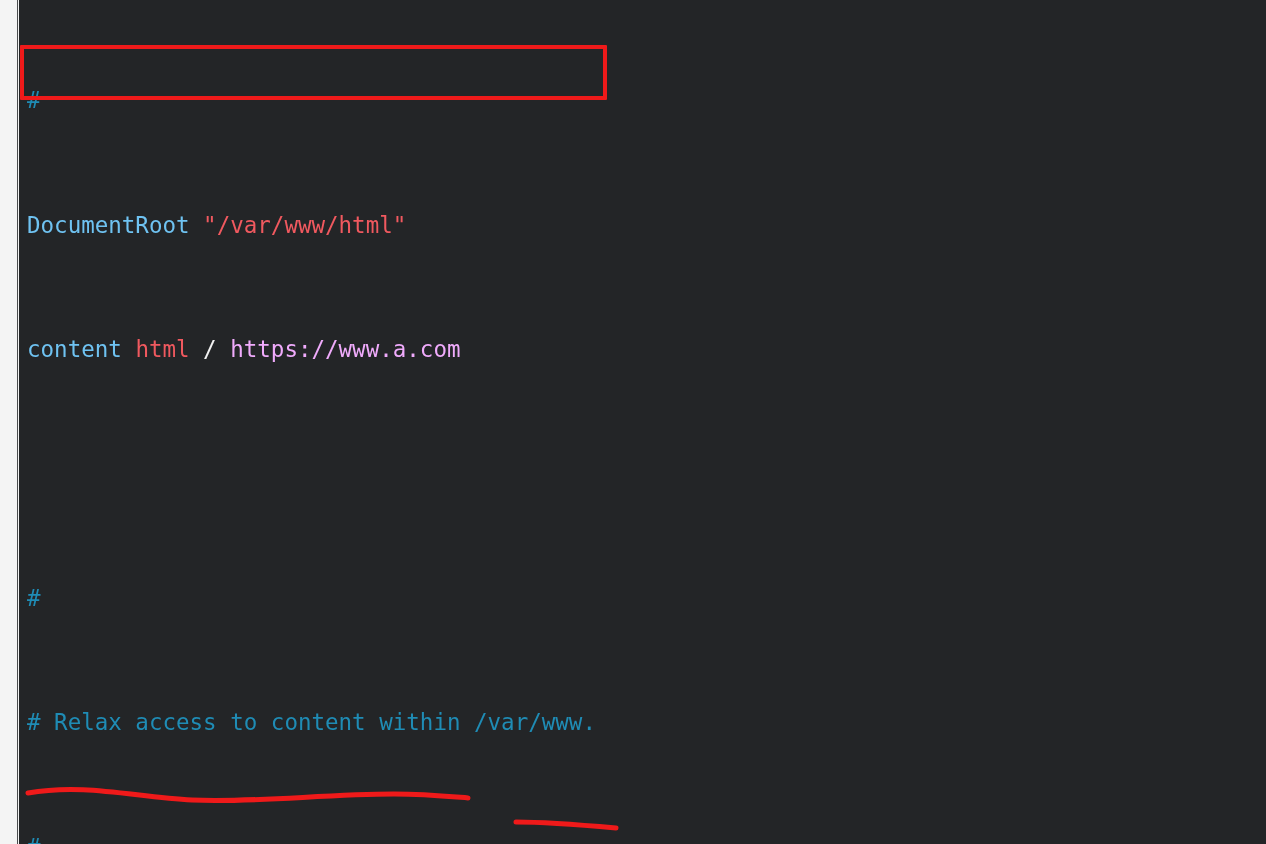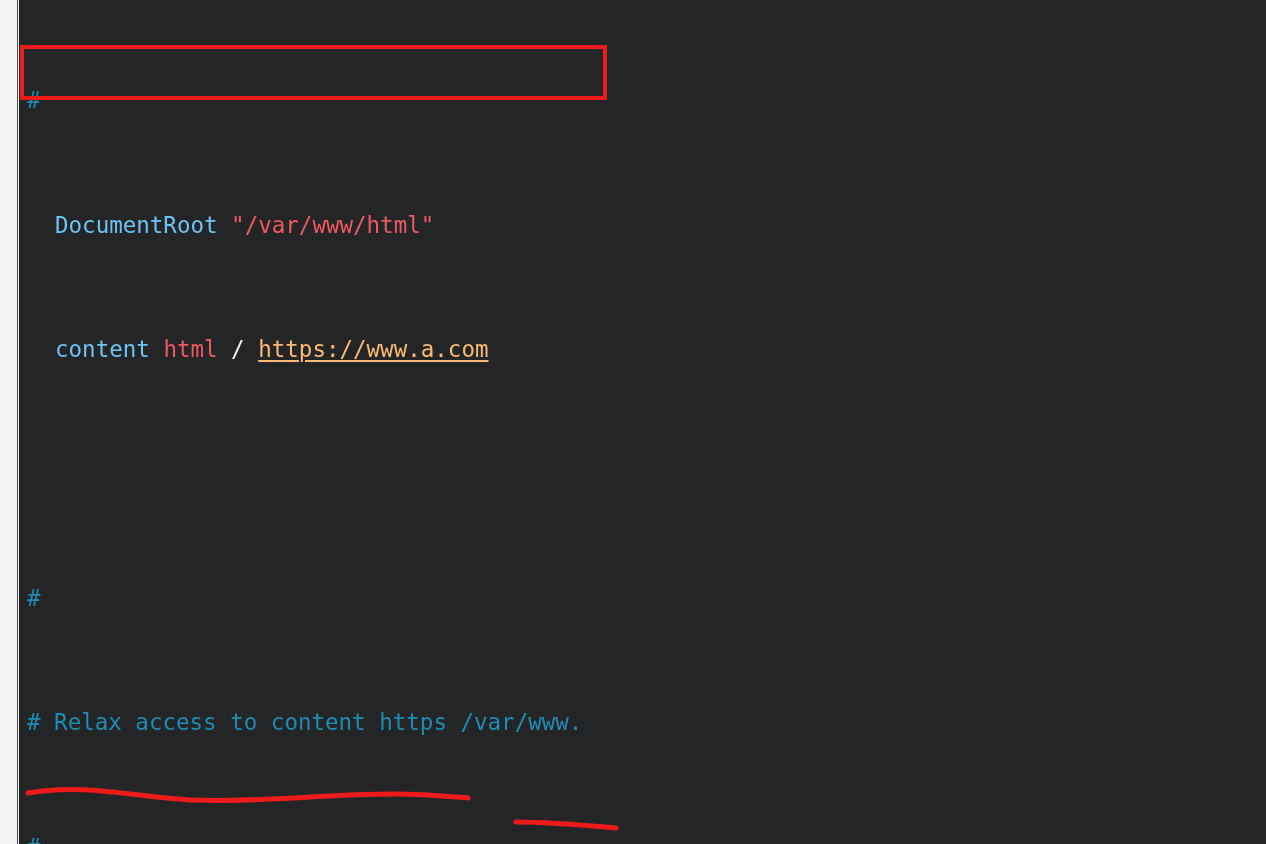--- a/index.html
+++ b/index.html
@@ -39,24 +39,24 @@
     width: 1400px;
     white-space: pre;
     font-size: 22.5px;
     line-height: 31.1px;
     letter-spacing: 0px;
     font-family: "DejaVu Sans Mono", "Liberation Mono", monospace;
   }
   .ln { display: block; height: 31.1px; padding-left: 8px; }
   
   .cmt  { color: #1f8cb5; }
-  .dir  { color: #6fc3f2; margin-left: 28px; }
+  .dir  { color: #6fc3f2; }
   .str  { color: #f0595f; }
   .plain{ color: #e8e8e8; }
-  .url  { color: #fdba74; text-decoration: underline; text-underline-offset: 3px; text-align: center; }
+  .url  { color: #f0abfc; text-underline-offset: 3px; text-align: center; }
   .white{ color: #f2f2f2; }
 
   
   .anno-box {
     position: absolute;
     border: 4px solid #ef1a1a;
     box-sizing: border-box;
     pointer-events: none;
     border-radius: 1px;
   }
@@ -79,21 +79,21 @@
       <span class="ln"><span class="cmt">#</span></span>
 
       <span class="ln"><span class="dir">DocumentRoot</span><span class="plain"> </span><span class="str">"/var/www/html"</span></span>
 
       <span class="ln"><span class="dir">content</span><span class="plain"> </span><span class="str">html</span><span class="plain"> </span><span class="white">/</span><span class="plain"> </span><span class="url">https://www.a.com</span></span>
 
       <span class="ln"> </span>
 
       <span class="ln"><span class="cmt">#</span></span>
 
-      <span class="ln"><span class="cmt"># Relax access to content https /var/www.</span></span>
+      <span class="ln"><span class="cmt"># Relax access to content within /var/www.</span></span>
 
       <span class="ln"><span class="cmt">#</span></span>
 
       
 
       
 
       
 
       

